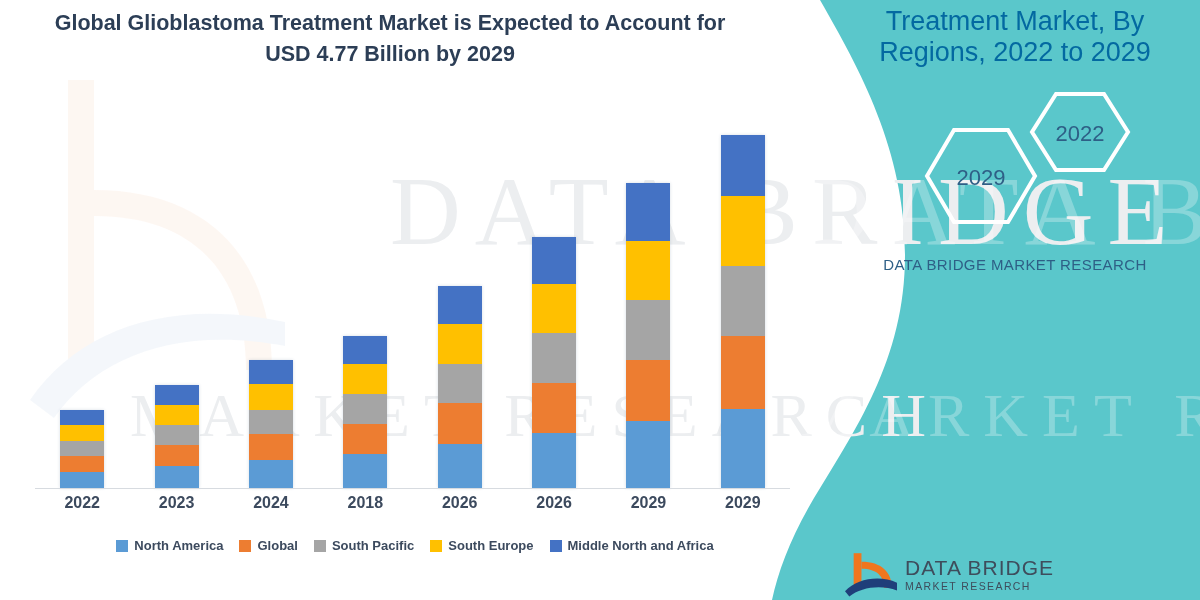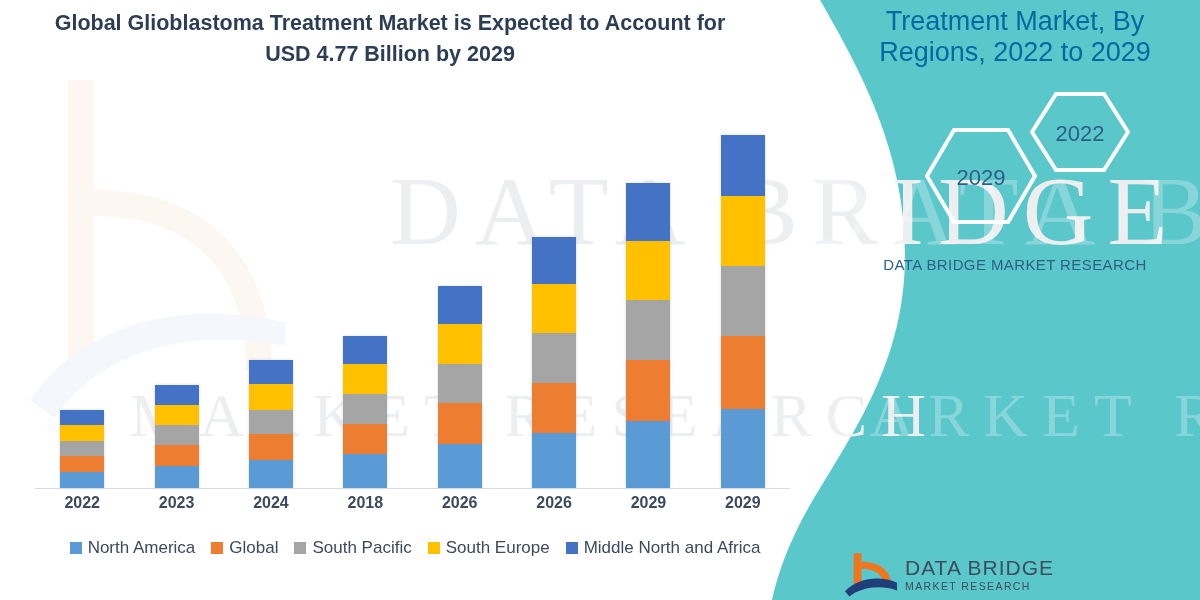--- a/index.html
+++ b/index.html
@@ -178,22 +178,22 @@
     align-items: center;
     gap: 6px;
     white-space: nowrap;
   }
   .legend-swatch {
     width: 12px;
     height: 12px;
     flex: 0 0 auto;
   }
   .legend-label {
-    font-size: 17px;
-    font-weight: normal;
+    font-size: 13px;
+    font-weight: bold;
     color: #3c4a5e;
   }
 
   
   .right-panel {
     position: absolute;
     left: 830px;
     top: 0;
     width: 370px;
     height: 600px;

